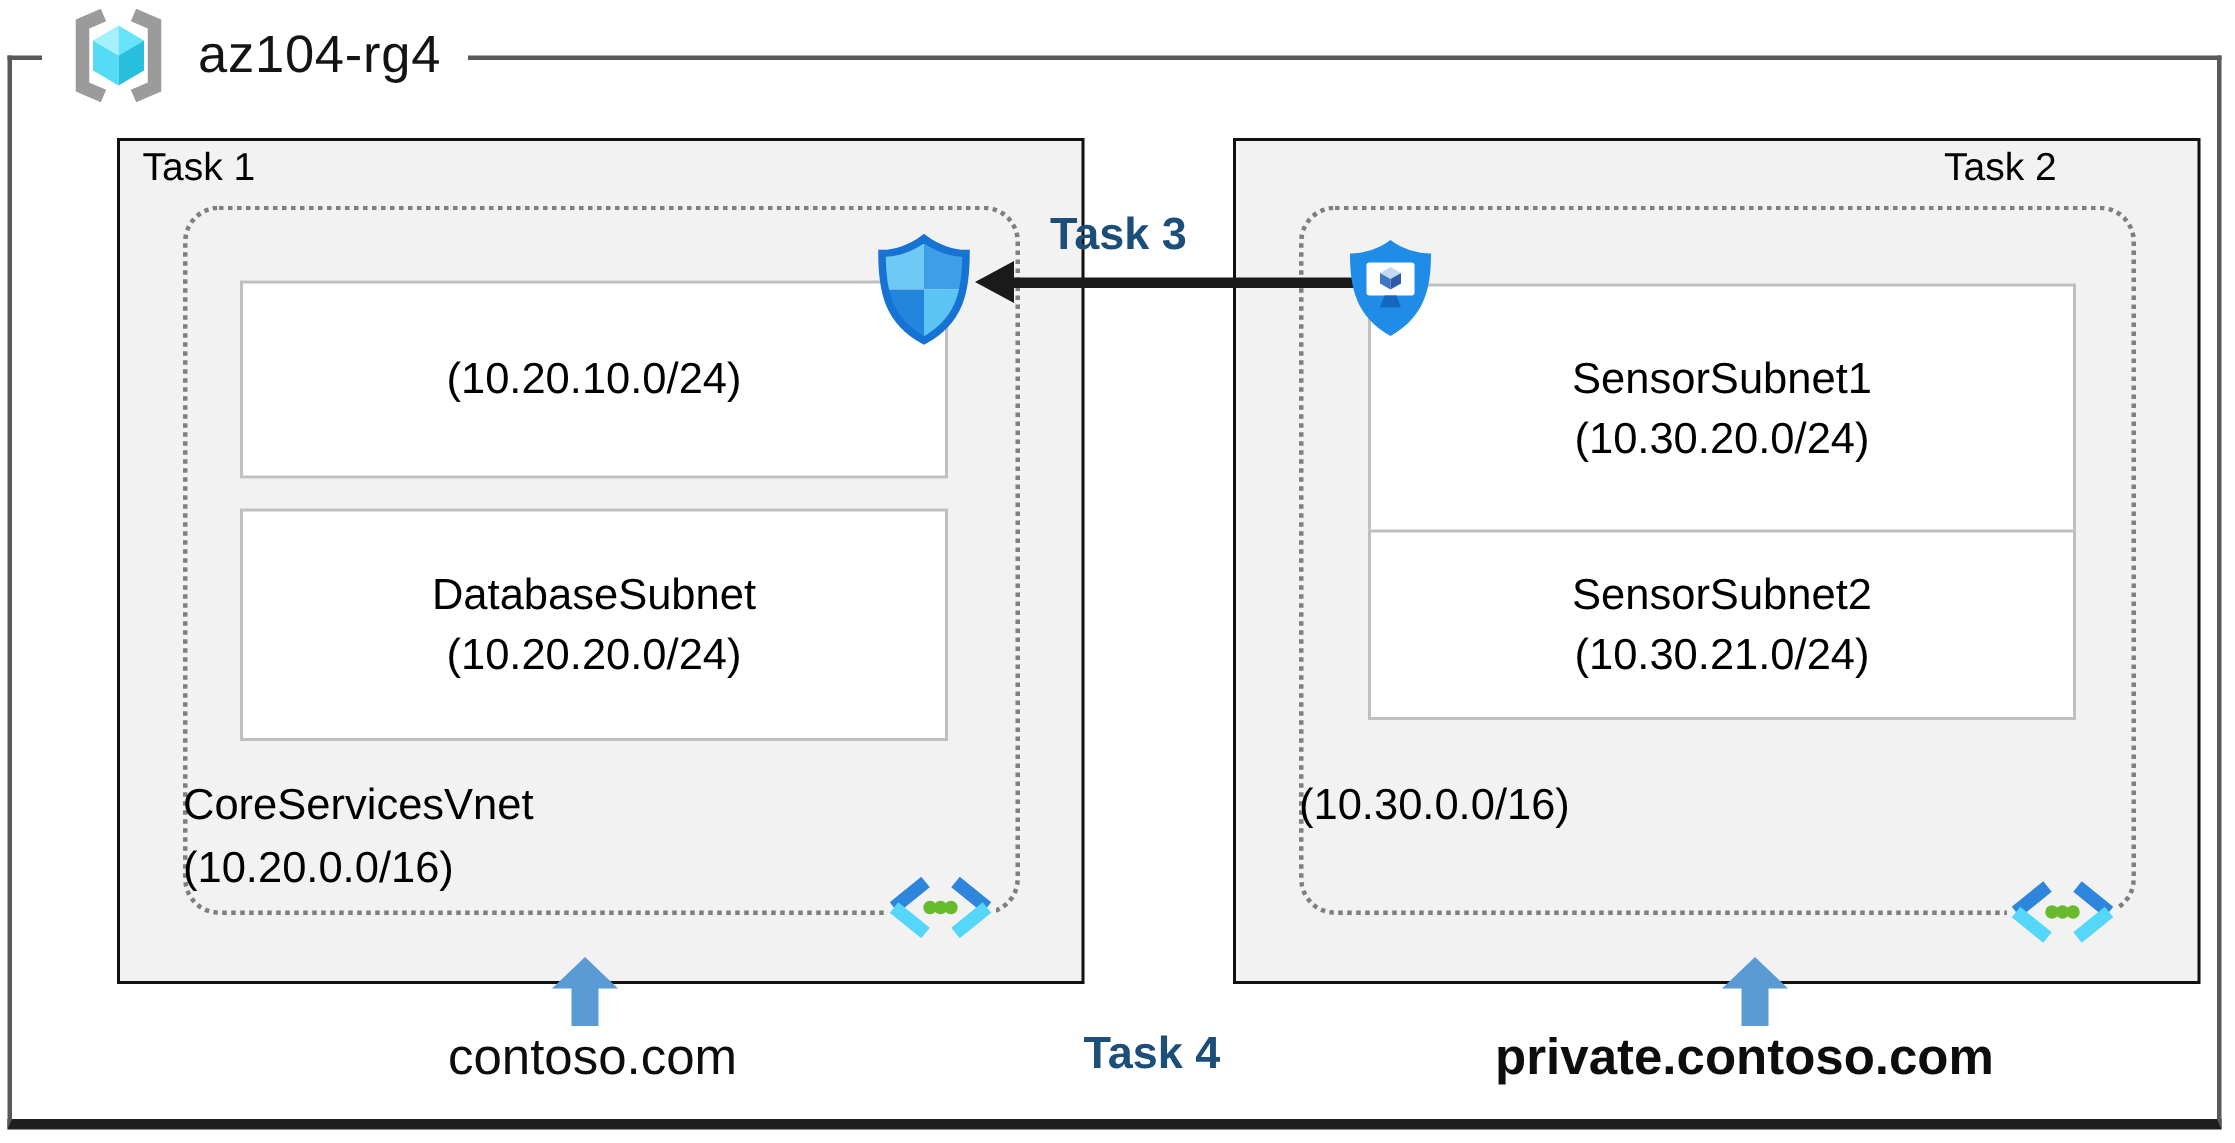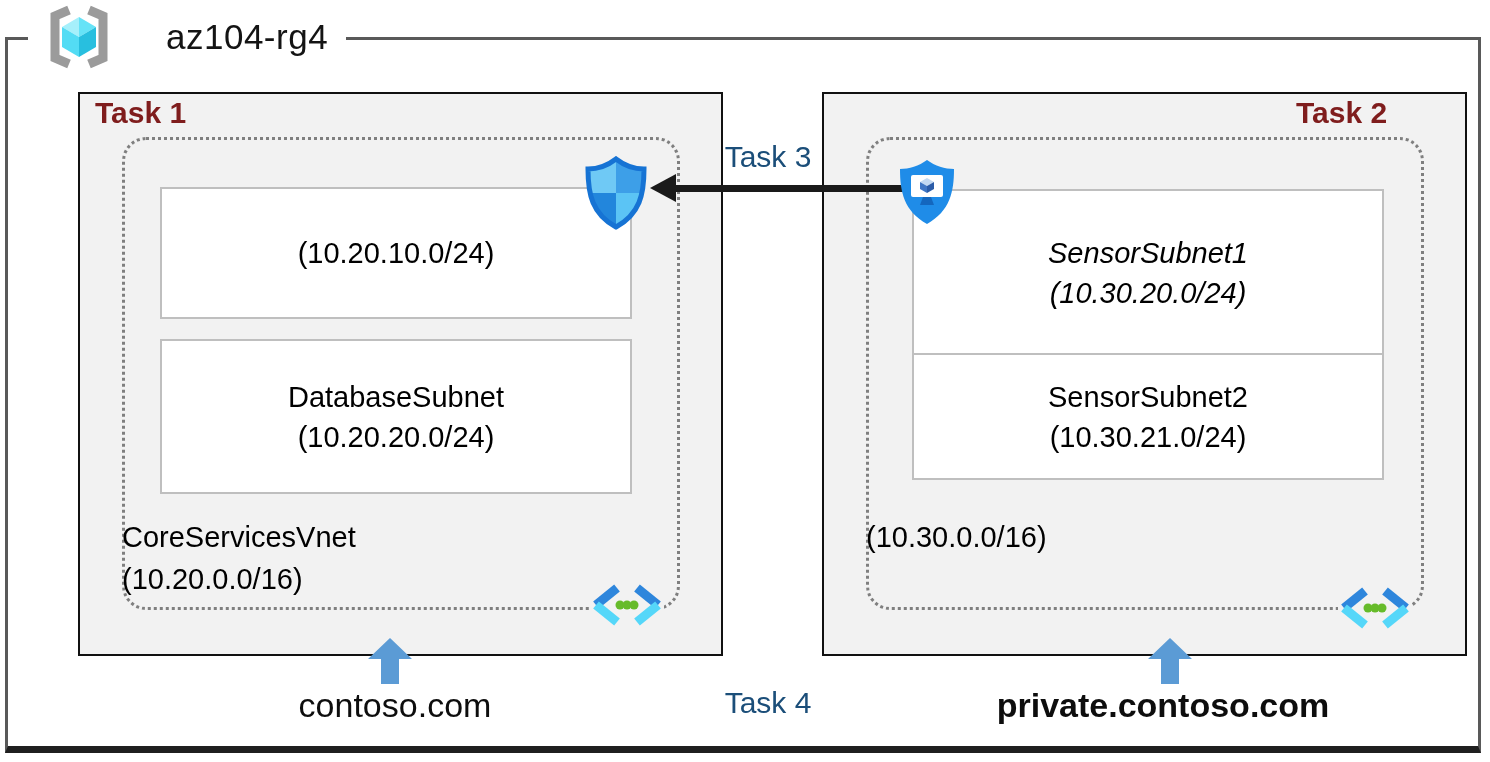--- a/index.html
+++ b/index.html
@@ -8,29 +8,29 @@
     font-family:"Liberation Sans", sans-serif;color:#000;overflow:hidden;
   }
   .outer-border{
     position:absolute;left:5px;top:37px;width:1476px;height:716px;
     border:3px solid #595959;border-bottom:7px solid #1f1f1f;box-sizing:border-box;z-index:0;
   }
   .rg-header{
     position:absolute;left:28px;top:2px;height:70px;background:#ffffff;
     display:flex;align-items:center;gap:20px;padding:0 18px;z-index:2;
   }
-  .rg-label{font-size:35px;color:#141414;letter-spacing:0.5px;margin-left:34px;}
+  .rg-label{font-size:35px;color:#141414;letter-spacing:0.5px;}
   .task-box{
     position:absolute;top:92px;width:645px;height:564px;background:#F2F2F2;
     border:2.5px solid #111111;box-sizing:border-box;z-index:1;
   }
   .task-box.left{left:78px;}
   .task-box.right{left:822px;}
   .task-label{
-    position:absolute;font-size:30px;font-weight:bold;color:#7f1d1d;z-index:2;white-space:nowrap;
+    position:absolute;font-size:26px;font-weight:normal;color:#000000;z-index:2;white-space:nowrap;
   }
   .dotted-box{
     position:absolute;top:137px;width:558px;height:473px;
     border:3px dotted #7F7F7F;border-radius:24px;box-sizing:border-box;z-index:1;
   }
   .dotted-box.left{left:122px;}
   .dotted-box.right{left:866px;}
   .subnet-box{
     position:absolute;width:472px;background:#ffffff;border:2px solid #BFBFBF;
     box-sizing:border-box;display:flex;flex-direction:column;align-items:center;
@@ -41,30 +41,30 @@
     font-size:29px;line-height:42px;z-index:1;
   }
   .vnet-label.left{left:122px;}
   .vnet-label.right{left:866px;}
   .icon-abs{position:absolute;z-index:6;}
   .conn-line{position:absolute;left:674px;top:185px;width:236px;height:7px;background:#1a1a1a;z-index:5;}
   .conn-head{
     position:absolute;left:650px;top:174px;width:0;height:0;z-index:5;
     border-right:26px solid #1a1a1a;border-top:14px solid transparent;border-bottom:14px solid transparent;
   }
-  .task3-label{position:absolute;left:700px;top:140px;width:136px;text-align:center;
-    font-size:30px;font-weight:normal;color:#1B4E79;z-index:5;}
+  .task3-label{position:absolute;left:700px;top:140px;width:136px;text-align:left;
+    font-size:30px;font-weight:bold;color:#1B4E79;z-index:5;}
   .up-arrow{position:absolute;top:638px;z-index:3;}
   .up-arrow.left{left:367px;}
   .up-arrow.right{left:1147px;}
   .dns-label{position:absolute;top:686px;text-align:center;font-size:34px;color:#0d0d0d;z-index:2;white-space:nowrap;}
   .dns-label.left{left:220px;width:350px;}
   .dns-label.right{left:963px;width:400px;font-weight:bold;}
   .task4-label{position:absolute;left:700px;top:686px;width:136px;text-align:center;
-    font-size:30px;font-weight:normal;color:#1B4E79;z-index:2;}
+    font-size:30px;font-weight:bold;color:#1B4E79;z-index:2;}
 </style>
 </head>
 <body>
 
 <div class="canvas">
 
   <div class="outer-border"></div>
 
   <div class="rg-header">
     <svg class="rg-icon" width="66" height="64" viewBox="0 0 66 64">
@@ -118,21 +118,21 @@
       <rect x="0" y="37" width="32" height="37" fill="#2286DC"></rect>
       <rect x="32" y="37" width="32" height="37" fill="#5BC4F5"></rect>
     </g>
     <path d="M32 3 C 41 10, 52 13, 60 13 C 60 38, 56 58, 32 71 C 8 58, 4 38, 4 13 C 12 13, 23 10, 32 3 Z" fill="none" stroke="#1673D4" stroke-width="5"></path>
   </svg>
 
   <div class="task-box right"></div>
   <div class="task-label" style="left:1296px;top:96px;width:185px;text-align:left;">Task 2</div>
   <div class="dotted-box right"></div>
 
-  <div class="subnet-box" style="left:912px;top:189px;height:167px;font-style:italic;">
+  <div class="subnet-box" style="left:912px;top:189px;height:167px;">
     <div>SensorSubnet1</div>
     <div>(10.30.20.0/24)</div>
   </div>
   <div class="subnet-box" style="left:912px;top:353px;height:127px;">
     <div>SensorSubnet2</div>
     <div>(10.30.21.0/24)</div>
   </div>
 
   <div class="vnet-label right">
     <div>(10.30.0.0/16)</div>

